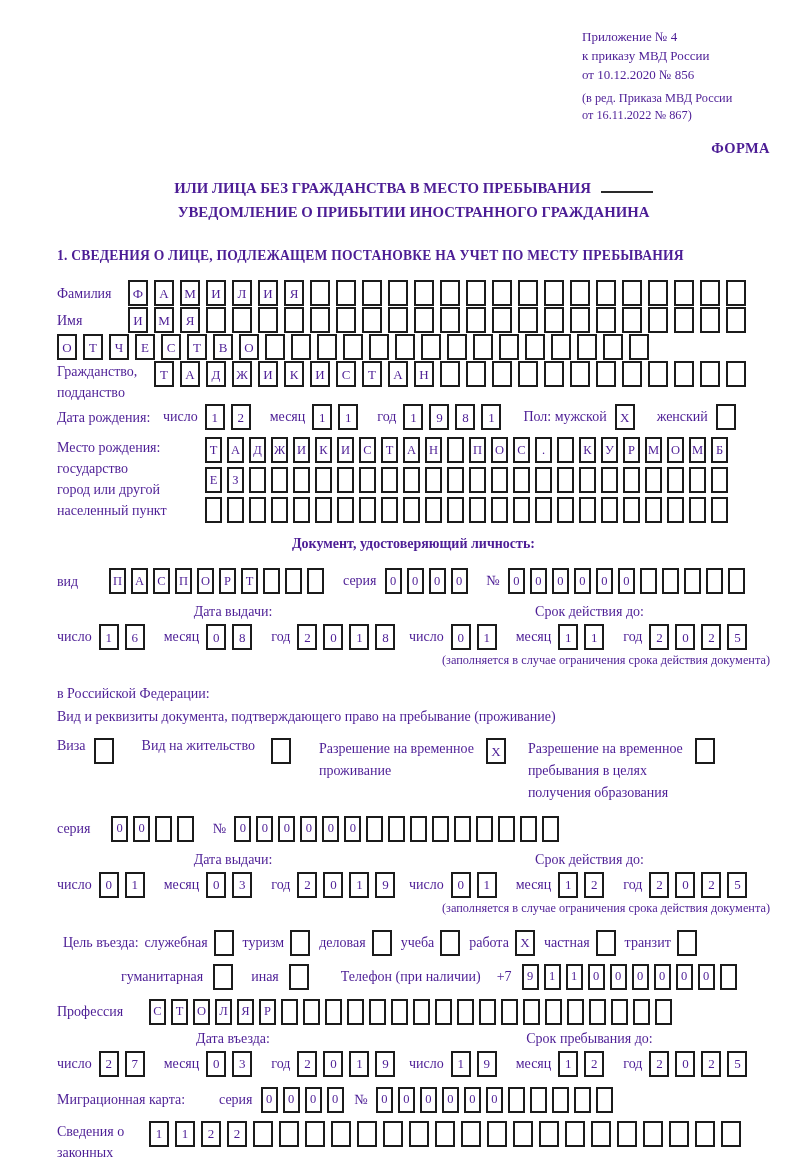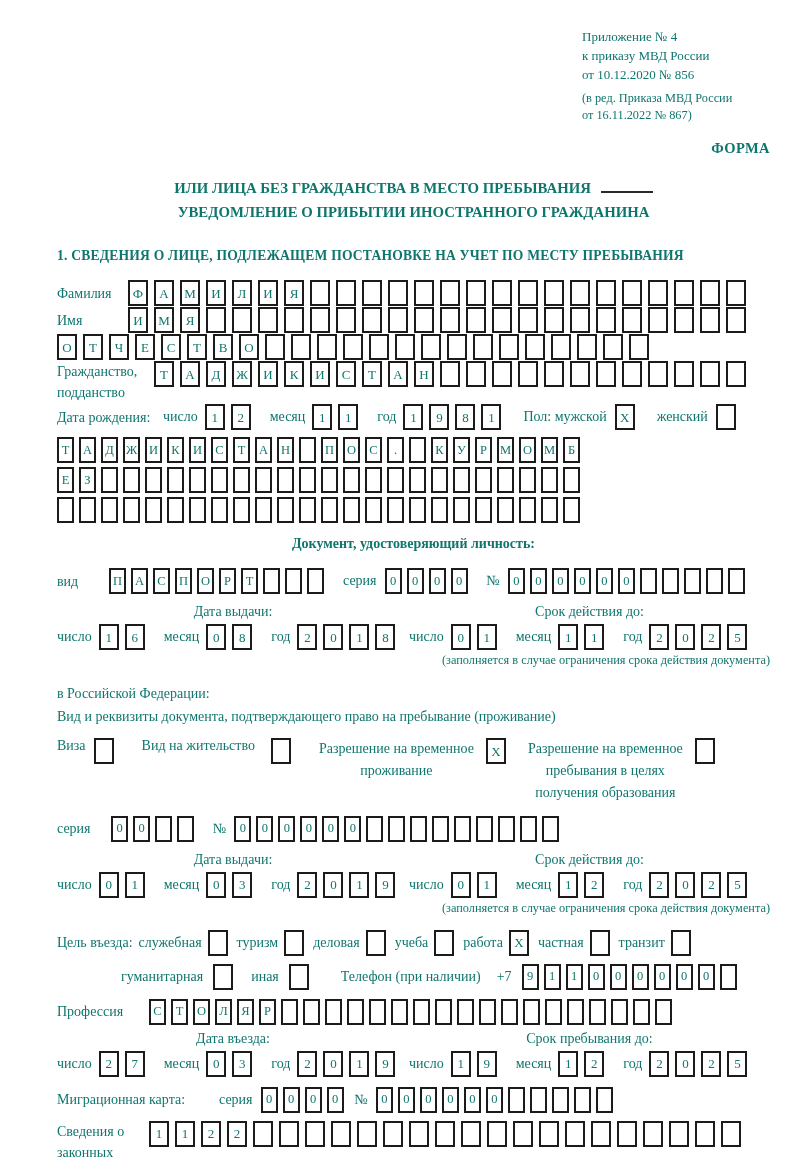--- a/index.html
+++ b/index.html
@@ -1,20 +1,20 @@
 <!DOCTYPE html>
 <html><head>
 <meta charset="utf-8">
 <style>
   html,body{margin:0;padding:0;background:#e8e8e8;}
   .page{
     width:800px;height:1163px;background:#ffffff;box-sizing:border-box;
     padding:28px 30px 20px 57px;margin:0 auto;
     font-family:"Liberation Serif", "DejaVu Serif", serif;
-    color:#0f766e;font-size:14px;overflow:hidden;position:relative;
+    color:#4c1d95;font-size:14px;overflow:hidden;position:relative;
   }
   
   .appendix{margin-left:auto;width:188px;font-size:13px;line-height:1.45;}
   .appendix .rev{font-size:12.3px;margin-top:5px;line-height:1.4;}
   .forma{text-align:right;font-weight:bold;font-size:14.5px;margin-top:16px;letter-spacing:.4px;}
   .title{text-align:center;font-weight:bold;font-size:14.8px;margin-top:20px;line-height:1.6;}
   .uline{display:inline-block;width:52px;border-bottom:2px solid #2a2a2a;margin-left:10px;}
   .sect{font-weight:bold;font-size:13.6px;margin-top:24px;margin-bottom:16px;letter-spacing:.2px;}
 
   
@@ -46,25 +46,25 @@
   .datecol-r{flex:1;}
   .dhead{text-align:center;margin-bottom:4px;}
   .note{font-size:12.3px;}
   .note.right{text-align:right;margin-top:3px;}
 
   .centerbold{text-align:center;font-weight:bold;margin:9px 0 16px;}
   .intro{margin-top:14px;line-height:1.65;}
 
   
   .vrow{display:flex;align-items:flex-start;margin-top:10px;font-family:Liberation Serif, serif;}
-  .vrow .mlab{text-align:center;line-height:1.55;flex:none;}
+  .vrow .mlab{text-align:left;line-height:1.55;flex:none;}
   .ml8{margin-left:8px}.ml12{margin-left:12px}.ml16{margin-left:16px}.ml22{margin-left:22px}
 
   
-  .prow{display:flex;align-items:center;margin-top:14px;}
+  .prow{display:flex;align-items:center;margin-top:14px;margin-left:6px;}
   .prow .plab{margin-right:6px;flex:none;}
   .prow .cbox{margin-right:9px;}
   .prow2{display:flex;align-items:center;margin-top:8px;margin-left:64px;}
   .prow2 .plab{margin-right:10px;flex:none;}
   .phlab{margin-left:26px;margin-right:16px;flex:none;}
 </style>
 </head>
 <body>
 
 <div class="page">
@@ -225,20 +225,26 @@
         <span class="cbox">8</span>
         <span class="cbox">1</span>
       </span>
     <span class="glab">Пол: мужской</span>
     <span class="cbox">X</span>
     <span class="glab">женский</span>
     <span class="cbox"></span>
   </div>
 
   <div class="frow top" style="margin-top:7px">
+    <span class="flab w148">
+      <div>Место рождения:</div>
+      <div>государство</div>
+      <div>город или другой</div>
+      <div>населенный пункт</div>
+    </span>
     <span class="stack">
       <span class="boxes tight">
           <span class="cbox">Т</span>
           <span class="cbox">А</span>
           <span class="cbox">Д</span>
           <span class="cbox">Ж</span>
           <span class="cbox">И</span>
           <span class="cbox">К</span>
           <span class="cbox">И</span>
           <span class="cbox">С</span>

